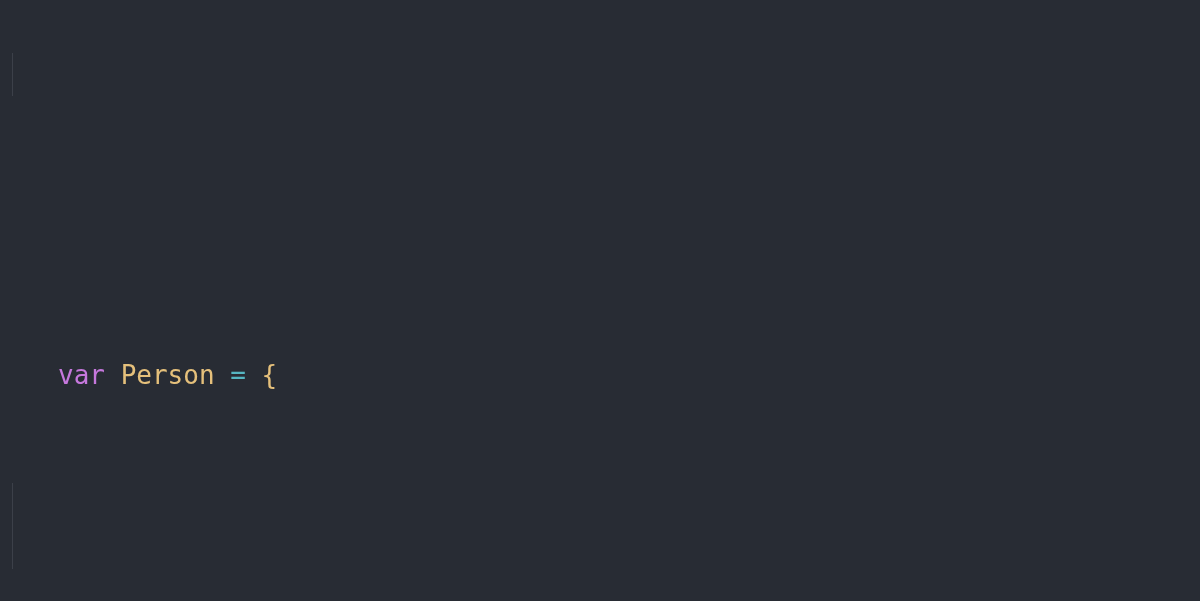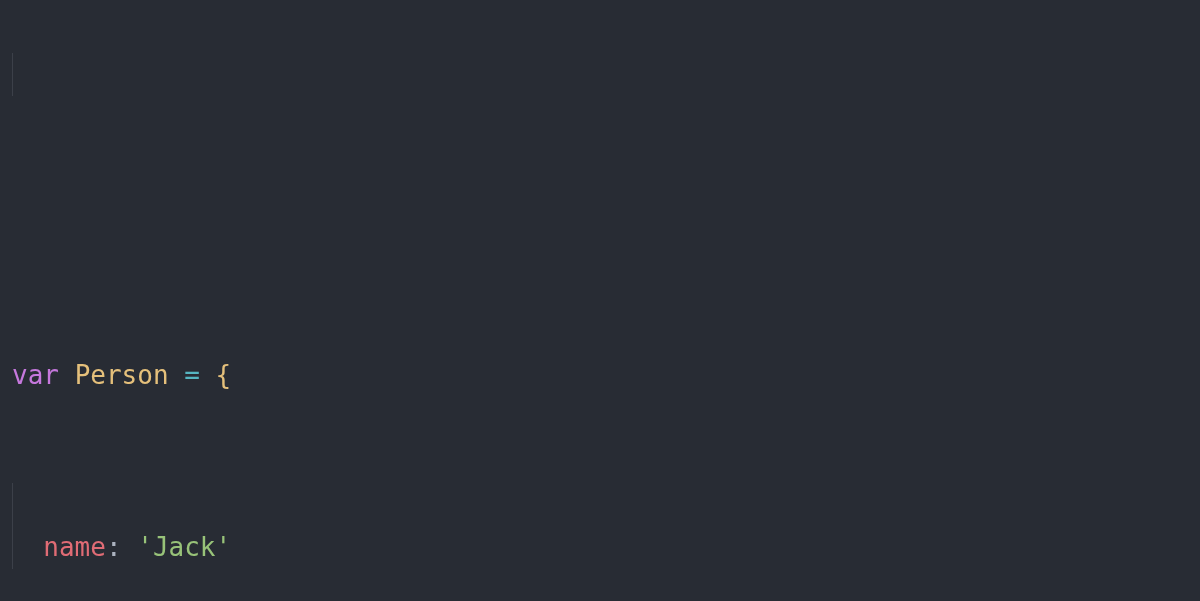--- a/index.html
+++ b/index.html
@@ -12,21 +12,21 @@
   }
   .editor {
     font-family: "Menlo", "Consolas", "DejaVu Sans Mono", monospace;
     font-size: 26px;
     line-height: 43px;
     color: #abb2bf;
     padding: 10px 0 0 12px;
     white-space: pre;
     position: relative;
   }
-  .line { position: relative; white-space: pre; }
+  .line { position: relative; white-space: pre; margin-left: 46px; }
   .guide {
     position: absolute;
     left: 12px;
     width: 0;
     border-left: 1px solid #3c4049;
   }
   .kw    { color: #c678dd; }            
   .var   { color: #e5c07b; }            
   .ident { color: #abb2bf; }            
   .op    { color: #56b6c2; }
@@ -39,21 +39,20 @@
 
 <div class="editor">
 
   
   <div class="guide" style="top:53px; height:43px;"></div>
   
   <div class="guide" style="top:483px; height:86px;"></div>
 
   <div class="line"><span class="kw">var</span> <span class="var">Person</span> <span class="op">=</span> <span class="byel">{</span></div>
 
-  <div class="line">  <span class="prop">name</span><span class="ident">:</span> <span class="str">'Jack'</span></div>
 
   
 
   
 
   
 
   
 
   

